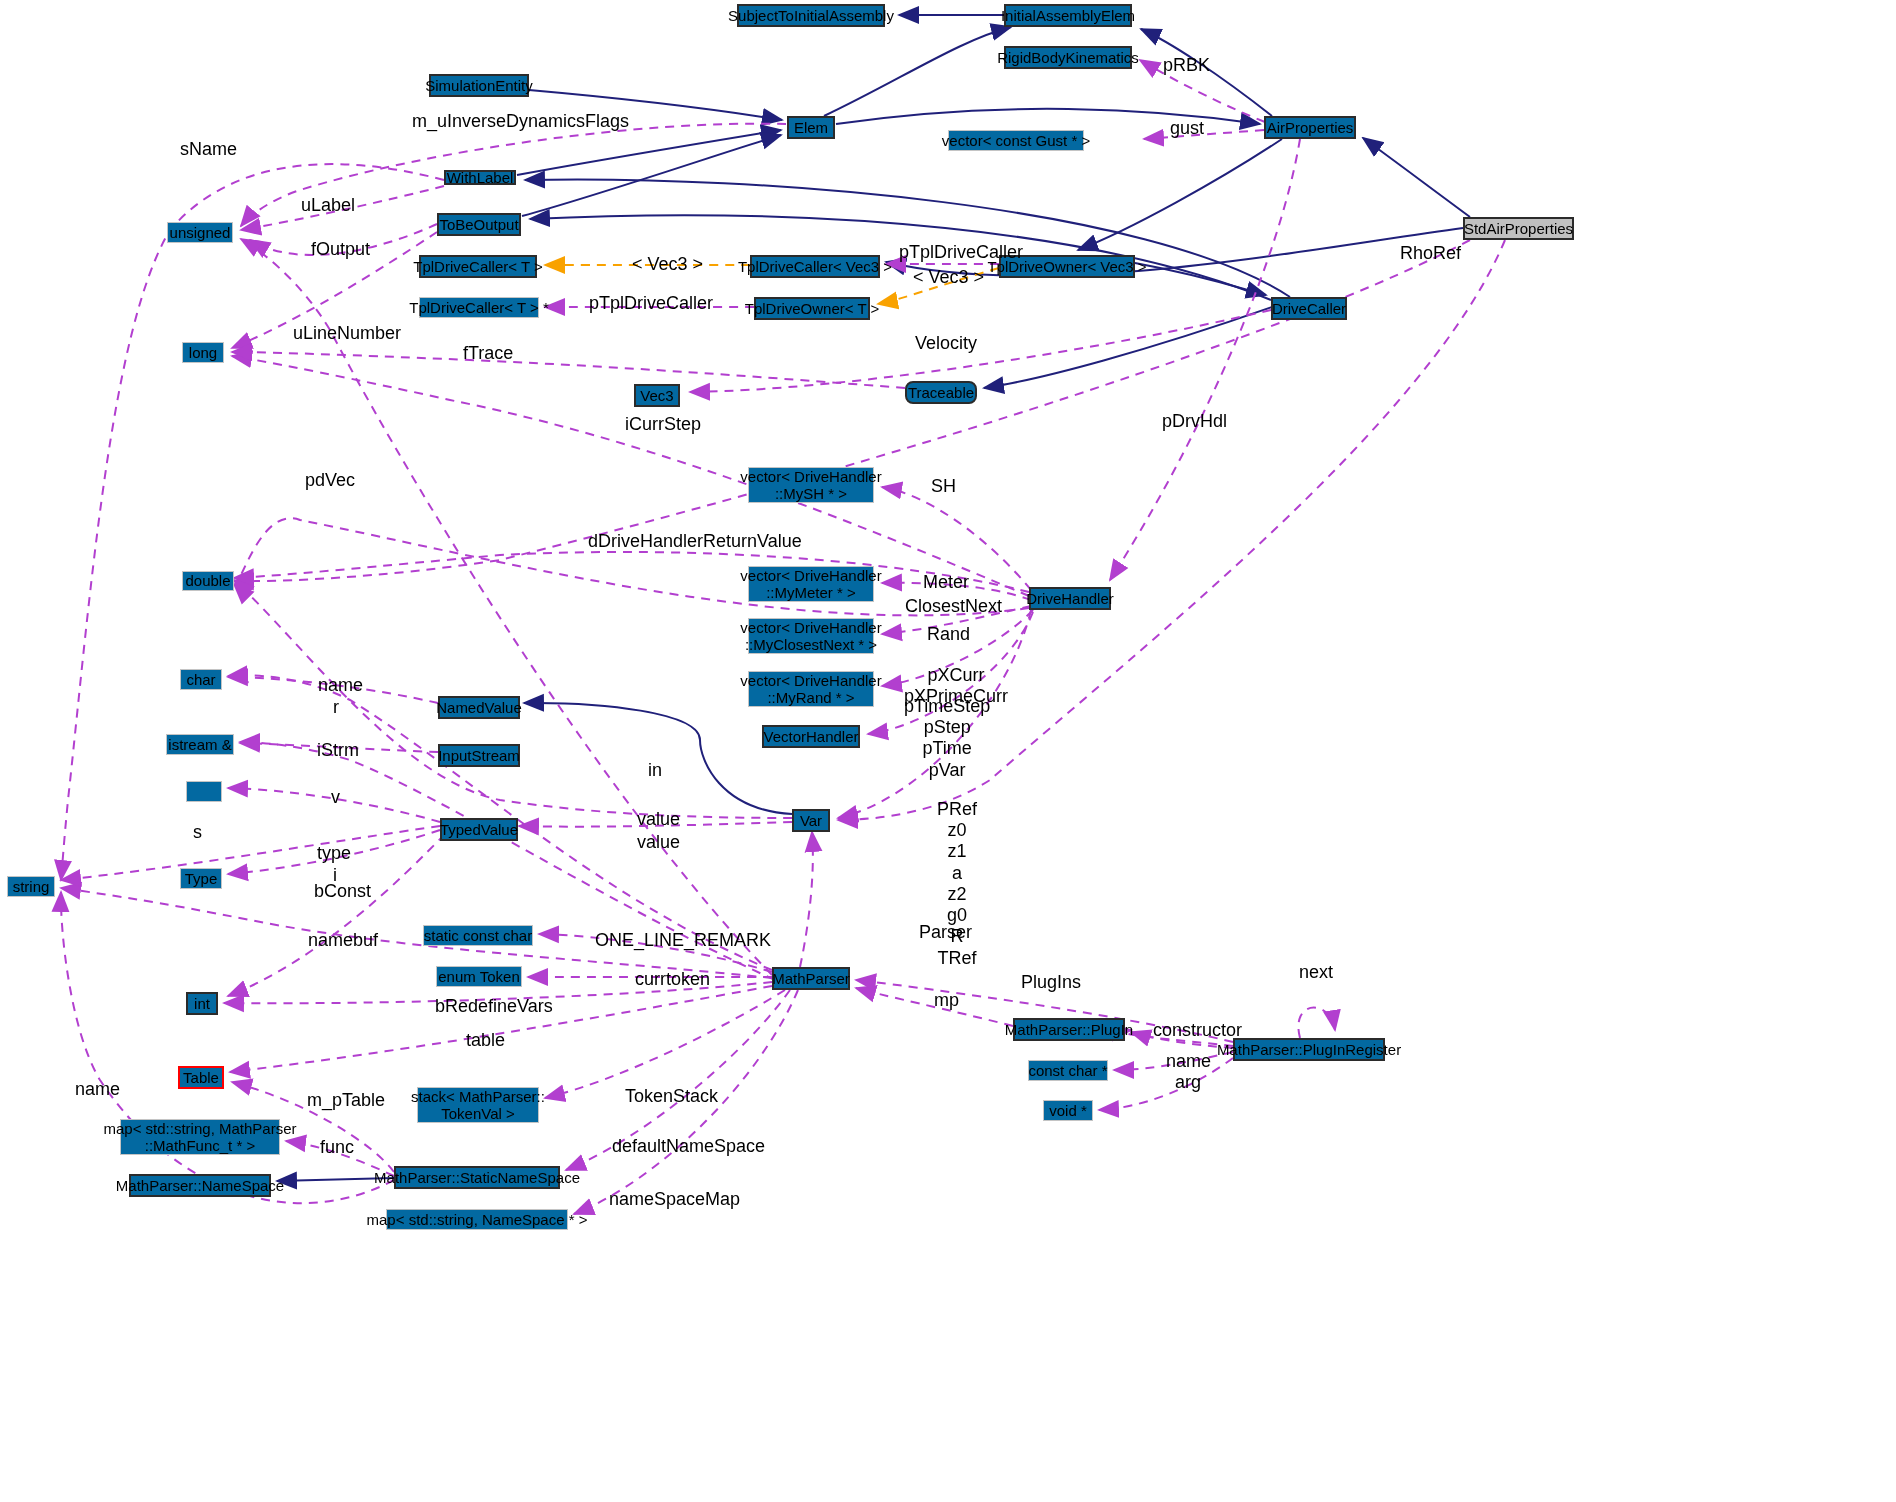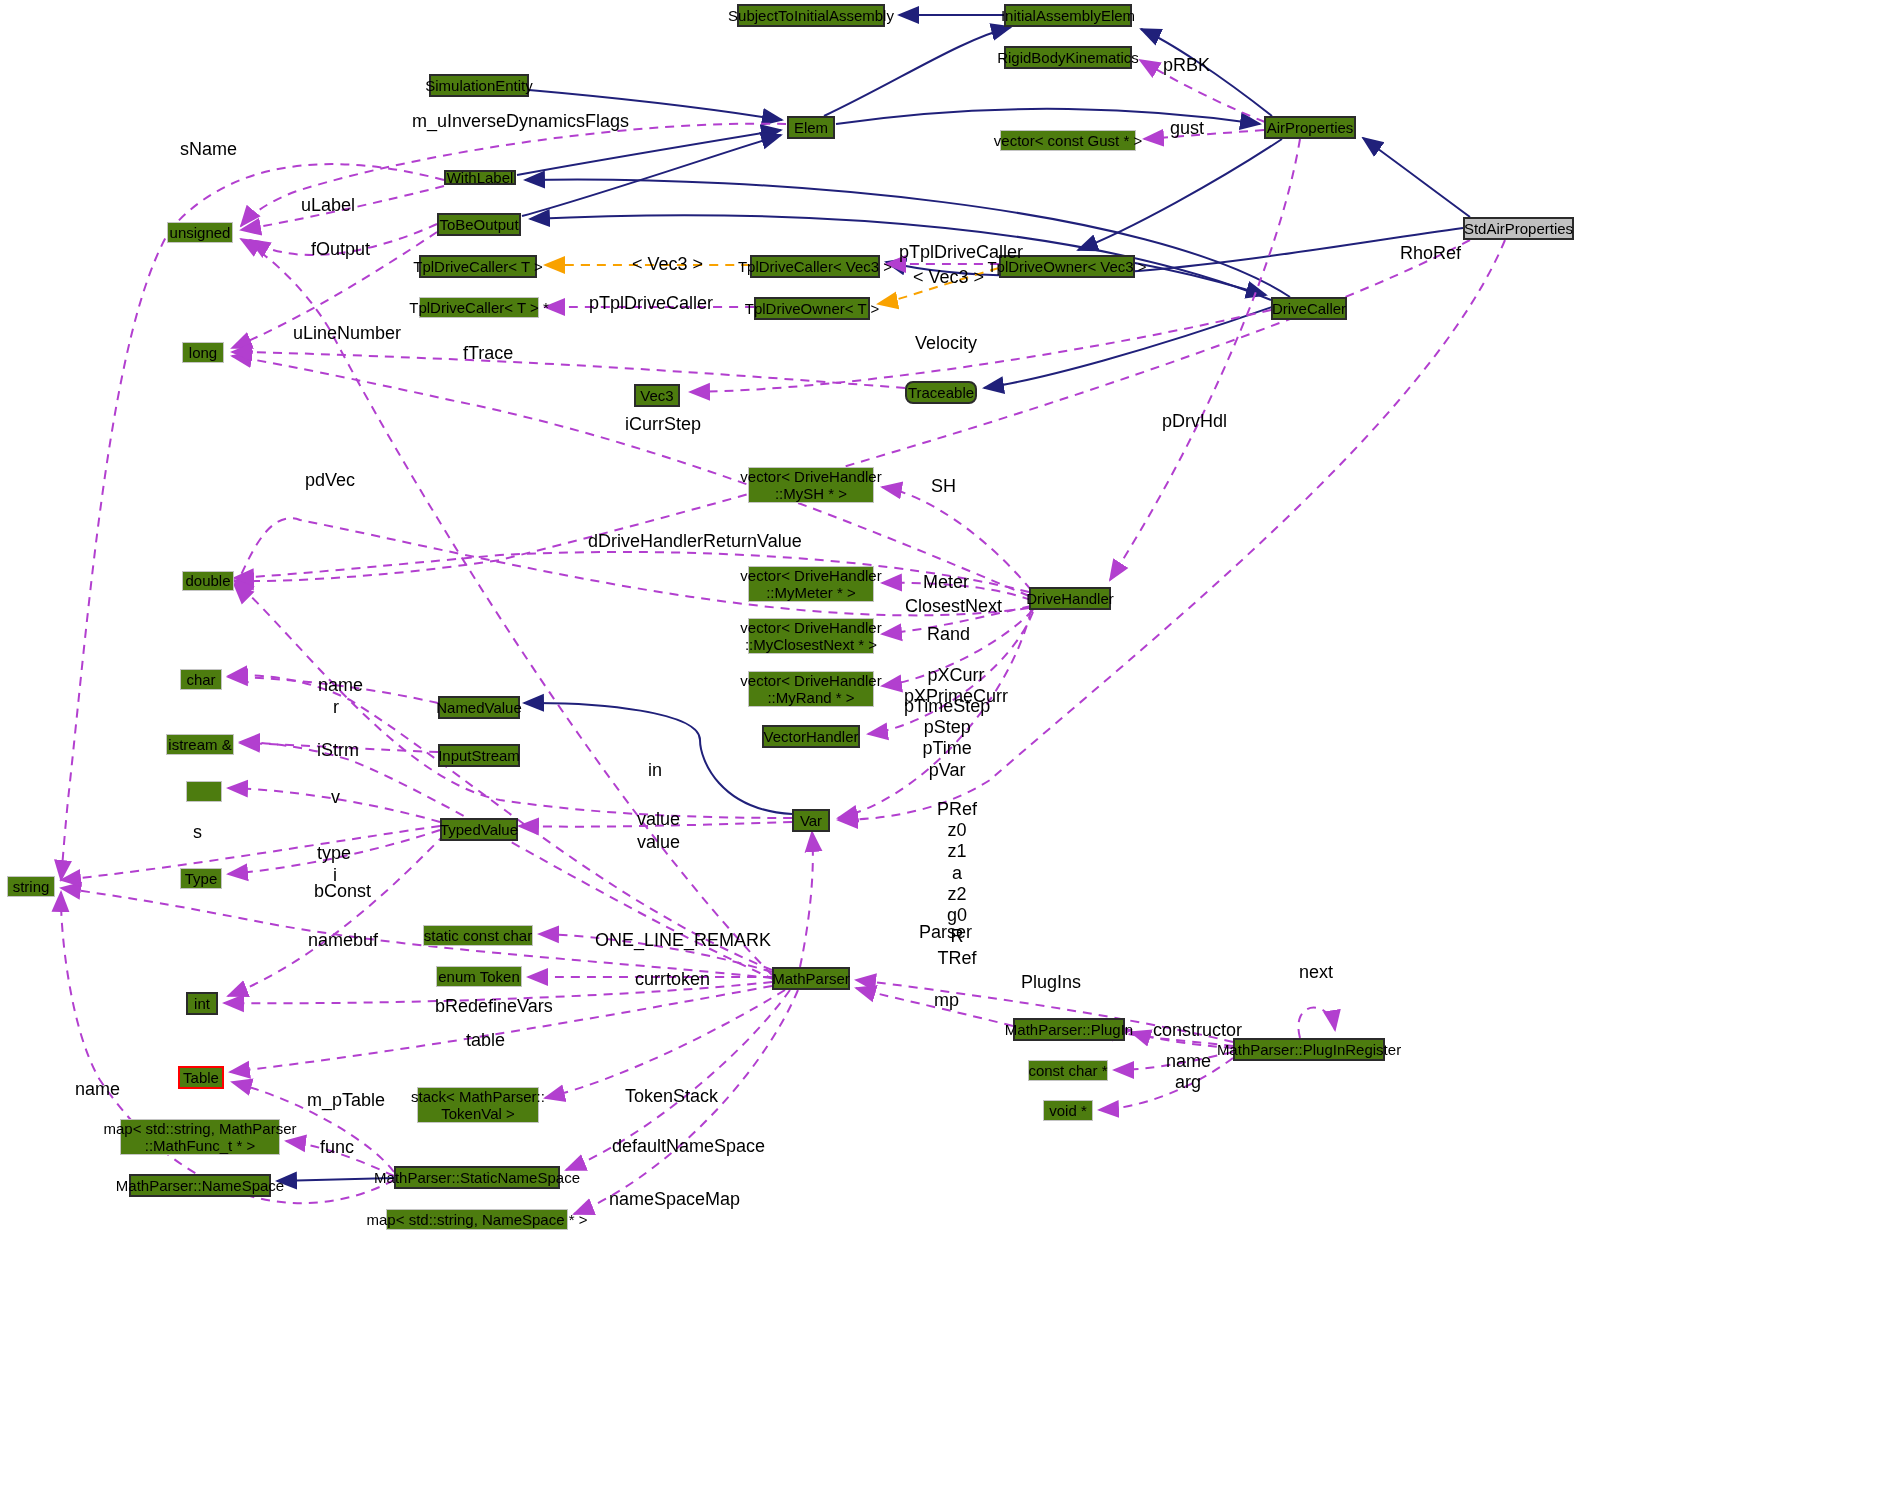--- a/index.html
+++ b/index.html
@@ -23,21 +23,21 @@
     height: 1502px;
     pointer-events: none;
   }
   .node {
     position: absolute;
     box-sizing: border-box;
     display: flex;
     align-items: center;
     justify-content: center;
     text-align: center;
-    background: #4d7c0f;
+    background: #0369a1;
     color: #000000;
     font-size: 15px;
     line-height: 1.15;
     white-space: pre;
     padding: 2px 6px;
   }
   
   .node.cls {
     border: 2px solid #2b2b2b;
   }
@@ -246,21 +246,21 @@
       <path d="M999,268 C940,285 900,300 878,304"></path>
     </g>
   </svg>
 
   <div id="nodes">
       <div class="node cls" style="left: 737px; top: 4px; width: 148px; height: 23px;">SubjectToInitialAssembly</div>
       <div class="node cls" style="left: 1004px; top: 4px; width: 128px; height: 23px;">InitialAssemblyElem</div>
       <div class="node cls" style="left: 1004px; top: 46px; width: 128px; height: 23px;">RigidBodyKinematics</div>
       <div class="node cls" style="left: 429px; top: 74px; width: 100px; height: 23px;">SimulationEntity</div>
       <div class="node cls" style="left: 787px; top: 116px; width: 48px; height: 23px;">Elem</div>
-      <div class="node ext" style="left: 1000px; top: 130px; width: 136px; height: 21px;">vector&lt; const Gust * &gt;</div>
+      <div class="node ext" style="left: 948px; top: 130px; width: 136px; height: 21px;">vector&lt; const Gust * &gt;</div>
       <div class="node cls" style="left: 1264px; top: 116px; width: 92px; height: 23px;">AirProperties</div>
       <div class="node cur" style="left: 1463px; top: 217px; width: 111px; height: 23px;">StdAirProperties</div>
       <div class="node cls" style="left: 444px; top: 170px; width: 72px; height: 15px;">WithLabel</div>
       <div class="node cls" style="left: 437px; top: 213px; width: 84px; height: 23px;">ToBeOutput</div>
       <div class="node cls" style="left: 419px; top: 255px; width: 118px; height: 23px;">TplDriveCaller&lt; T &gt;</div>
       <div class="node cls" style="left: 750px; top: 255px; width: 130px; height: 23px;">TplDriveCaller&lt; Vec3 &gt;</div>
       <div class="node cls" style="left: 999px; top: 255px; width: 136px; height: 23px;">TplDriveOwner&lt; Vec3 &gt;</div>
       <div class="node ext" style="left: 419px; top: 297px; width: 120px; height: 21px;">TplDriveCaller&lt; T &gt; *</div>
       <div class="node cls" style="left: 754px; top: 297px; width: 116px; height: 23px;">TplDriveOwner&lt; T &gt;</div>
       <div class="node cls" style="left: 1271px; top: 297px; width: 76px; height: 23px;">DriveCaller</div>

